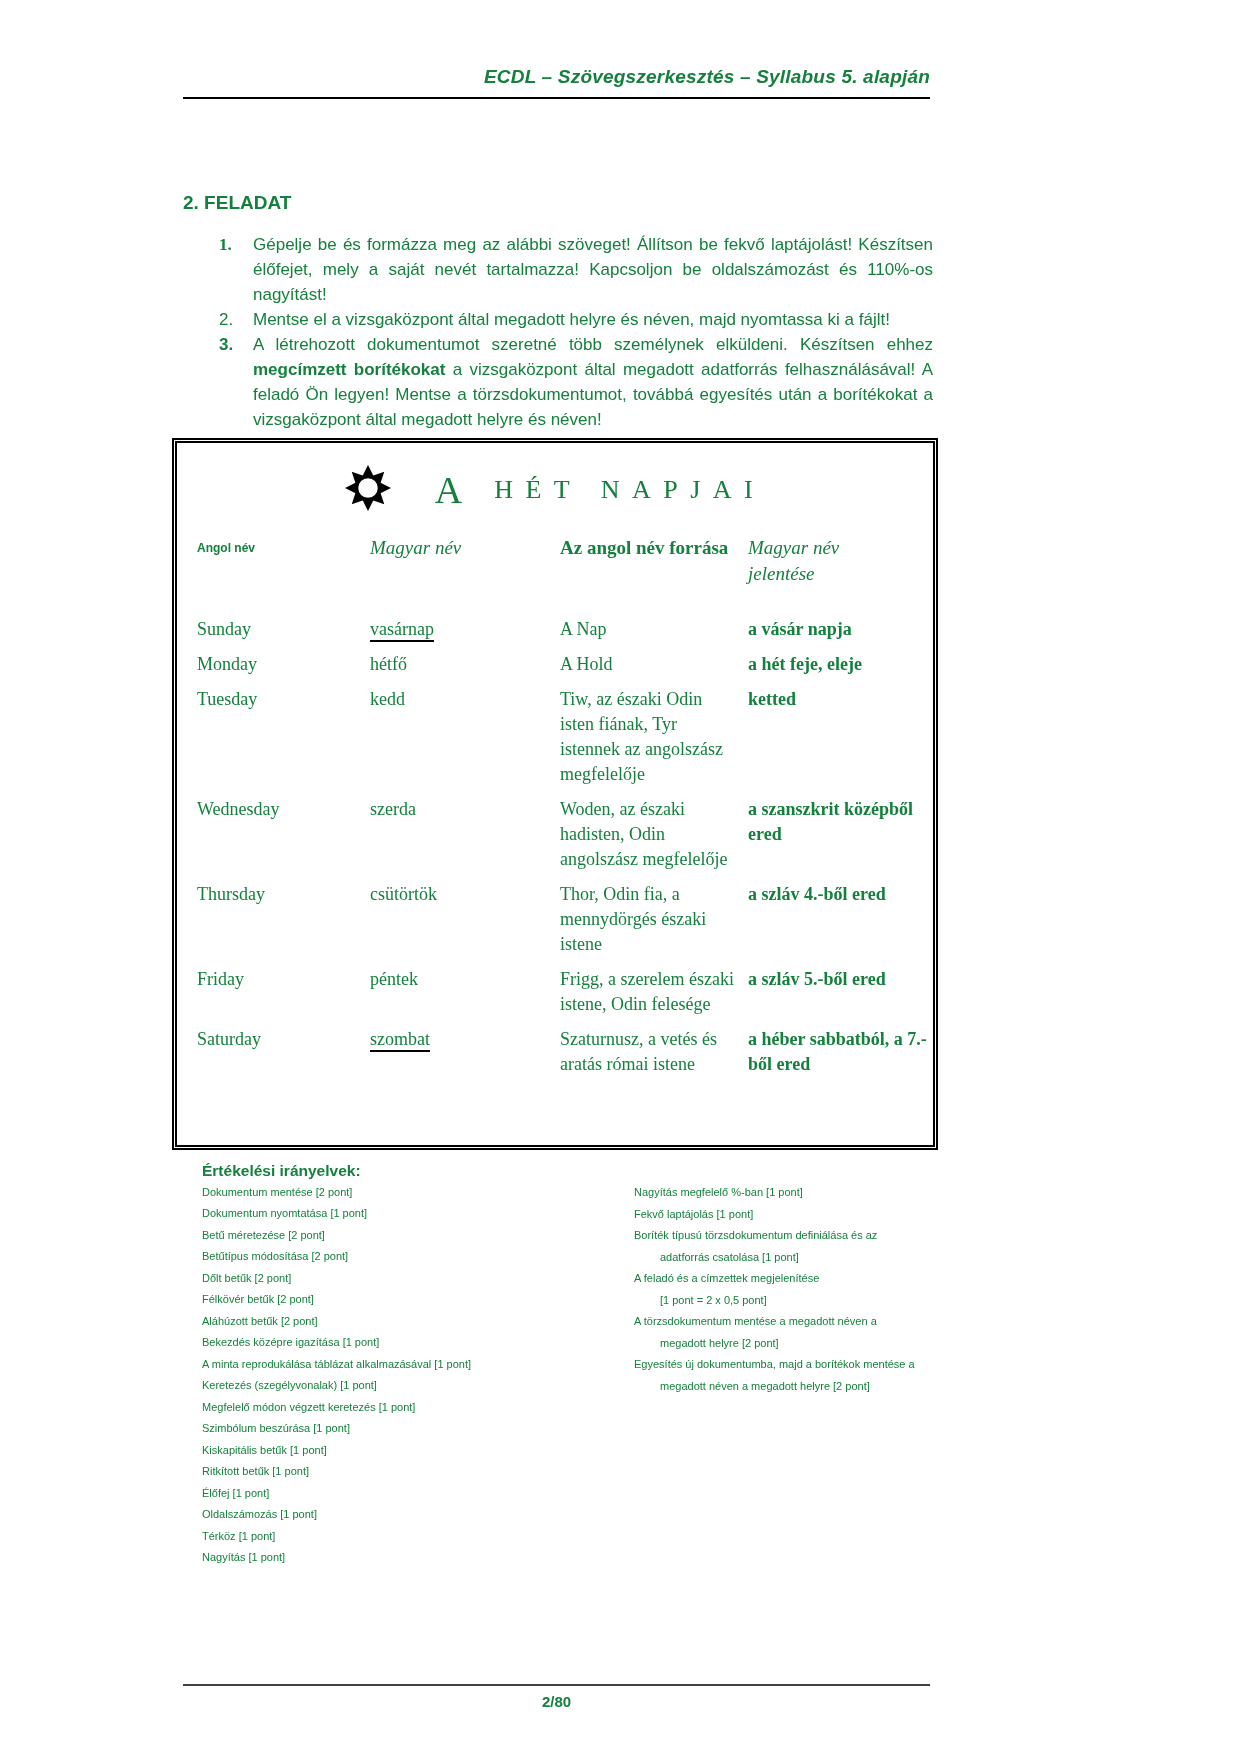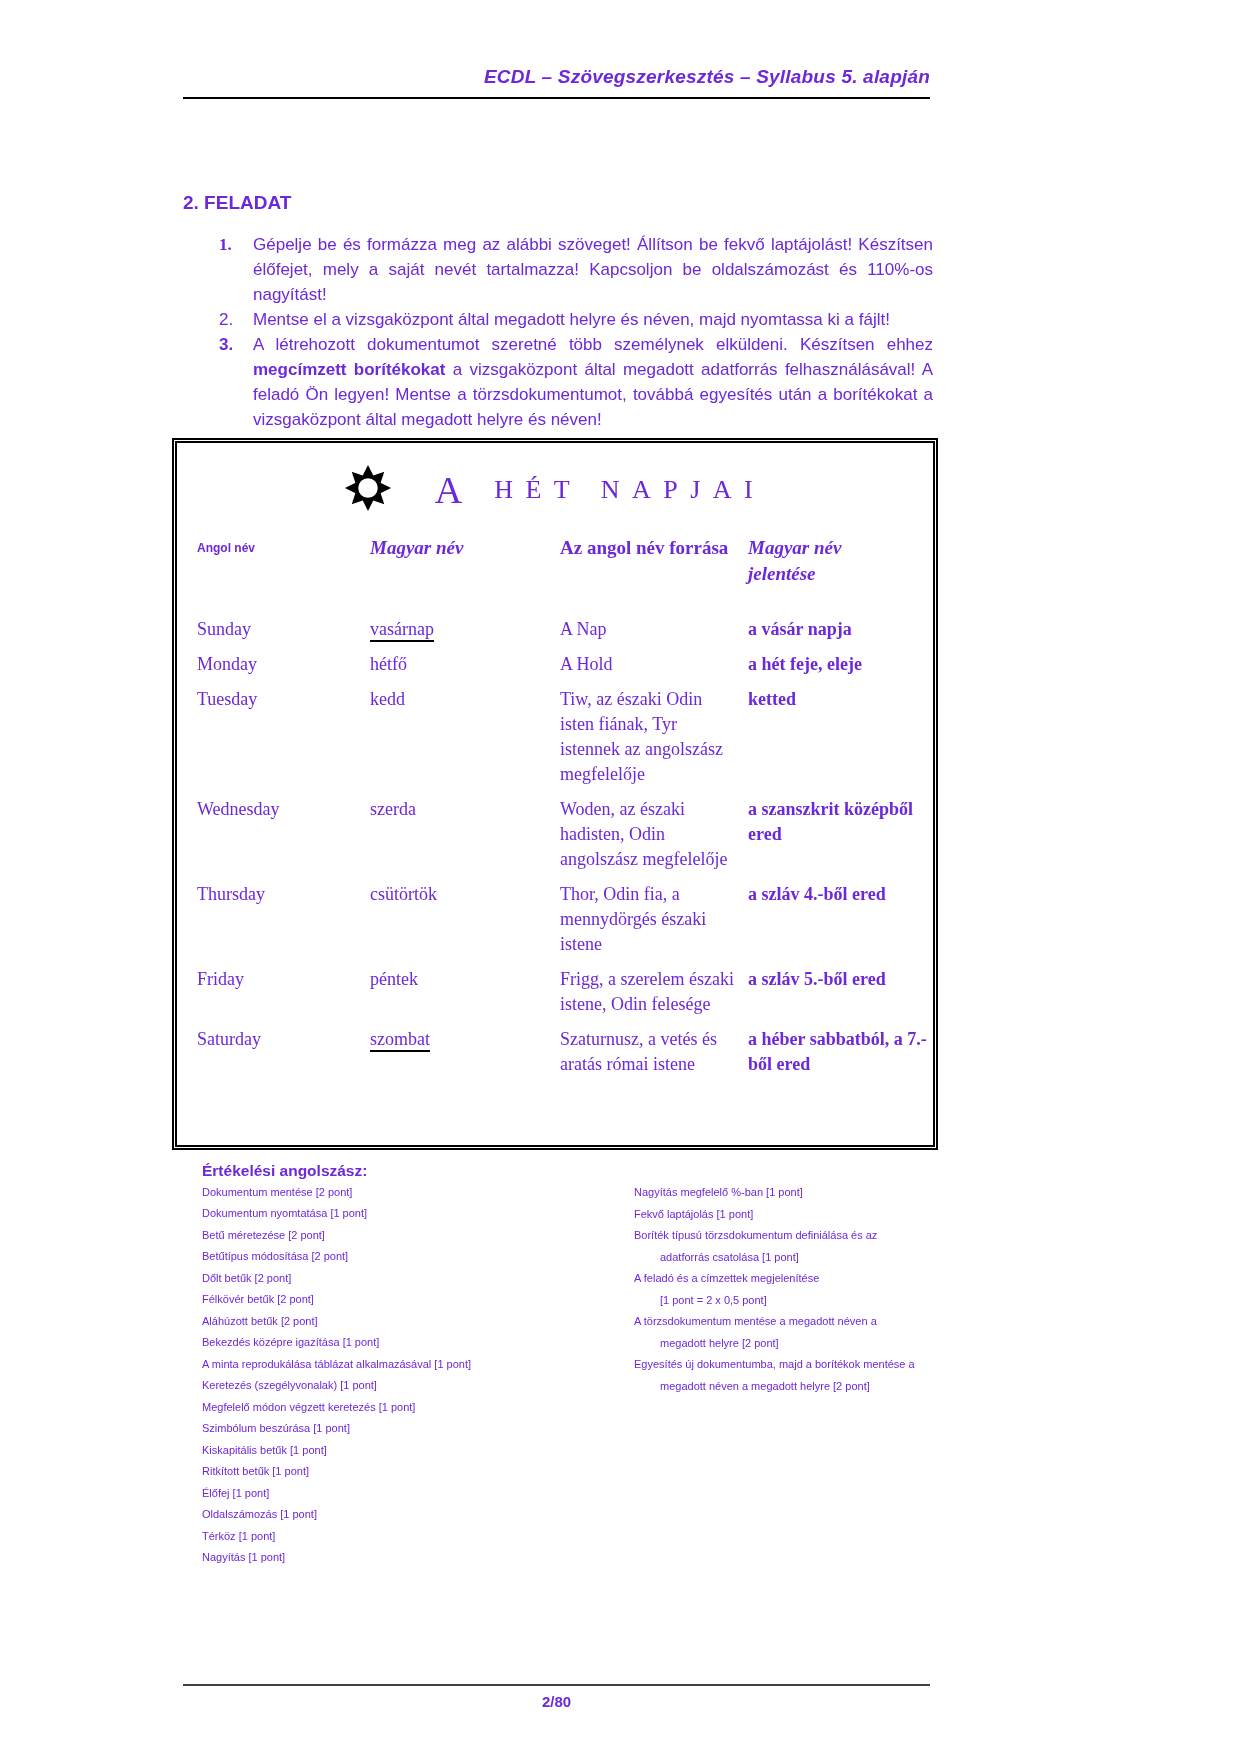--- a/index.html
+++ b/index.html
@@ -1,18 +1,18 @@
 <!DOCTYPE html>
 <html><head>
 <meta charset="utf-8">
 <style>
   html,body { margin:0; padding:0; background:#e8e8e8; }
   .page {
     position:relative; width:1240px; height:1754px; margin:0 auto;
-    background:#ffffff; color:#6d28d9;
+    background:#ffffff; color:#15803d;
     font-family:"Liberation Sans", sans-serif;
     overflow:hidden;
   }
 
   
   .header {
     position:absolute; left:183px; top:66px; width:747px;
     text-align:right; border-bottom:2px solid #000; padding-bottom:9px;
   }
   .header-title { font-weight:bold; font-style:italic; font-size:19px; letter-spacing:0.2px; }
@@ -34,21 +34,21 @@
     font-family:"Liberation Serif", serif; overflow:hidden;
   }
   .tbl-title { text-align:center; margin-top:22px; height:56px; white-space:nowrap; }
   .tbl-title .sun { display:inline-block; vertical-align:middle; }
   .t-big  { display:inline-block; vertical-align:middle; font-size:38px; margin-left:40px; line-height:1; }
   .t-rest { display:inline-block; vertical-align:middle; font-size:26px; letter-spacing:0.48em; margin-left:28px; line-height:1; }
 
   table.days { width:100%; border-collapse:collapse; table-layout:fixed; margin-top:14px; }
   th, td { vertical-align:top; text-align:left; padding:0 8px 10px 0; }
   th:first-child, td:first-child { padding-left:20px; }
-  thead th { font-weight:bold; font-size:19px; line-height:26px; padding-bottom:30px; }
+  thead th { font-weight:normal; font-size:19px; line-height:26px; padding-bottom:30px; }
   thead th:last-child { padding-right:42px; }
   .h-sans { font-family:"Liberation Sans", sans-serif; font-weight:bold; font-size:12px; }
   .h-ital { font-style:italic; }
   .h-bold { font-weight:bold; }
   td { font-size:18px; line-height:25px; }
   td.c-mean { font-weight:bold; padding-right:4px; }
   .u { border-bottom:2px solid #000; padding-bottom:1px; }
 
   
   .criteria { position:absolute; left:202px; top:1160px; width:860px; display:flex; }
@@ -177,21 +177,21 @@
       <td class="c-hu"><span class="u">szombat</span></td>
       <td class="c-src">Szaturnusz, a vetés és aratás római istene</td>
       <td class="c-mean">a héber sabbatból, a 7.-ből ered</td>
     </tr>
   </tbody>
     </table>
   </div>
 
   <div class="criteria">
     <div class="crit-left">
-      <div class="crit-heading">Értékelési angolszász:</div>
+      <div class="crit-heading">Értékelési irányelvek:</div>
       <div>
           <div class="crit-item">Dokumentum mentése [2 pont]</div>
           <div class="crit-item">Dokumentum nyomtatása [1 pont]</div>
           <div class="crit-item">Betű méretezése [2 pont]</div>
           <div class="crit-item">Betűtípus módosítása [2 pont]</div>
           <div class="crit-item">Dőlt betűk [2 pont]</div>
           <div class="crit-item">Félkövér betűk [2 pont]</div>
           <div class="crit-item">Aláhúzott betűk [2 pont]</div>
           <div class="crit-item">Bekezdés középre igazítása [1 pont]</div>
           <div class="crit-item">A minta reprodukálása táblázat alkalmazásával [1 pont]</div>

